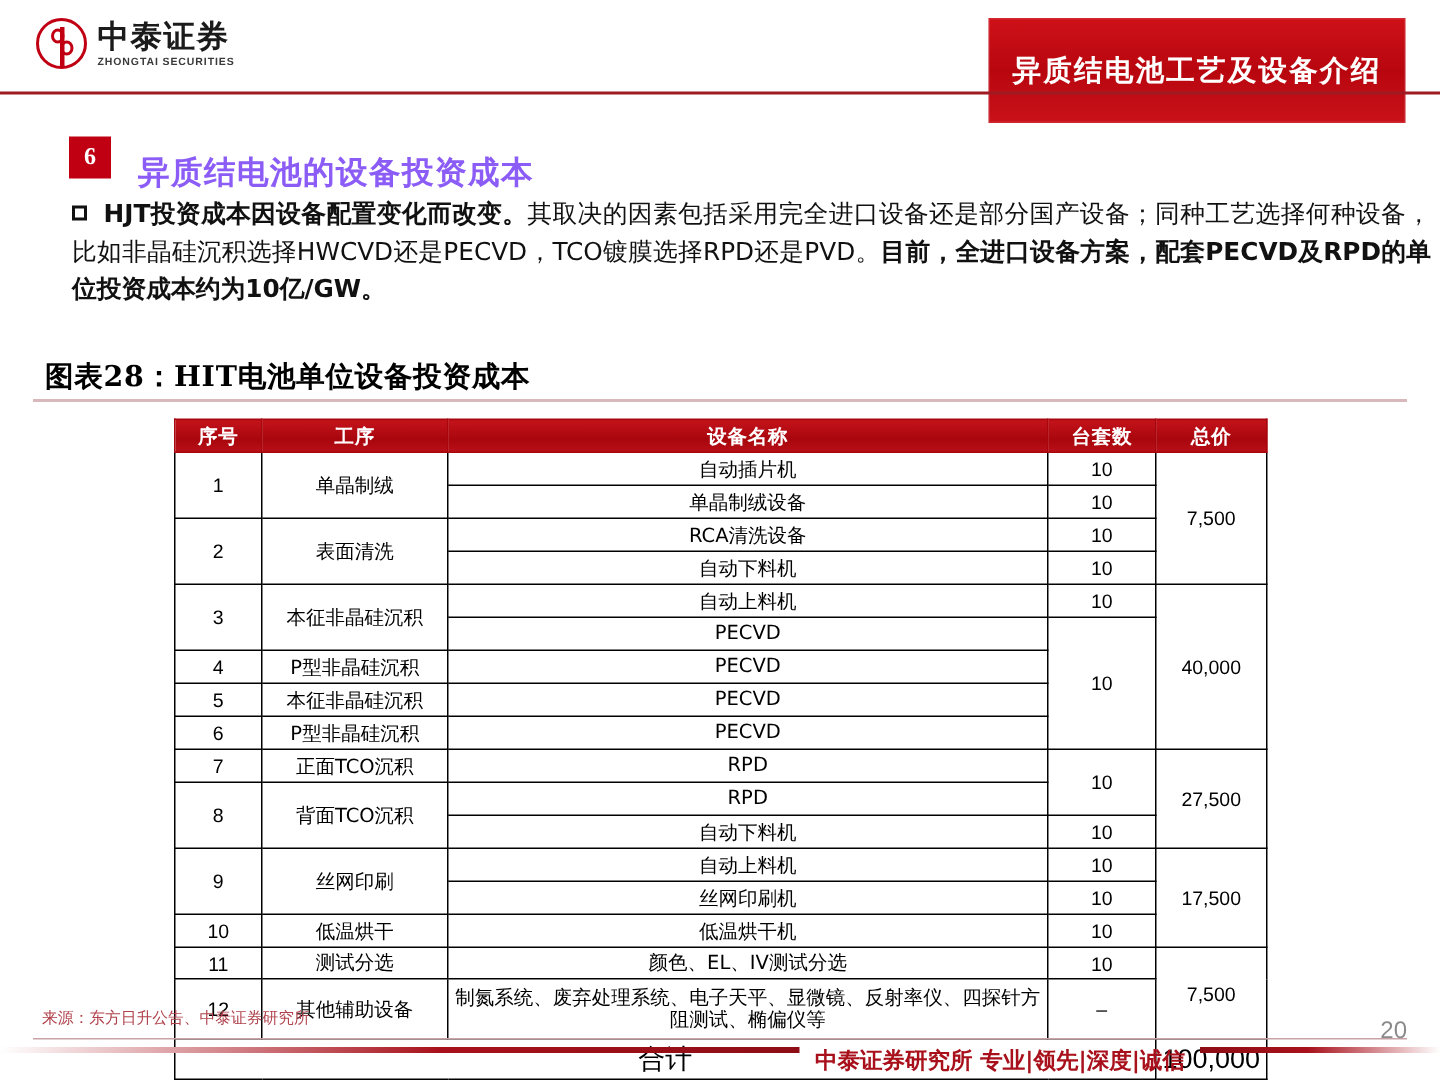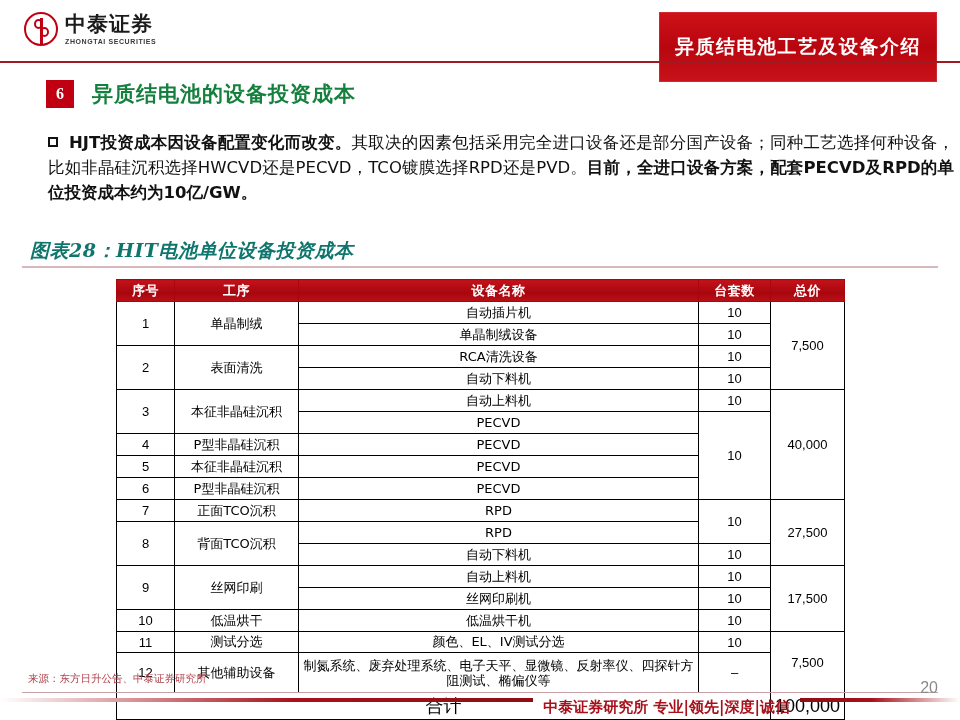--- a/index.html
+++ b/index.html
@@ -113,25 +113,26 @@
     background: #c00012;
     color: #ffffff;
     font-size: 16px;
     font-weight: bold;
     display: flex;
     align-items: center;
     justify-content: center;
     font-family: "Liberation Serif", serif;
   }
   .section-title {
-    color: #15803d;
+    color: #8b5cf6;
     font-size: 21px;
     font-weight: bold;
     letter-spacing: 1px;
     font-family: Liberation Sans, sans-serif;
+    margin-top: 21px;
   }
 
   
   .para {
     position: absolute;
     left: 28px; top: 130px;
     width: 906px;
     font-size: 16.5px;
     line-height: 25px;
     color: #111111;
@@ -148,22 +149,21 @@
     vertical-align: 1px;
   }
   .b { font-weight: bold; }
 
   
   .chart-title {
     position: absolute;
     left: 30px; top: 238px;
     font-size: 19px;
     font-weight: bold;
-    font-style: italic;
-    color: #0f766e;
+    color: #000000;
     letter-spacing: 0.5px;
     font-family: "DejaVu Serif", serif;
     text-align: center;
   }
   .chart-rule {
     position: absolute;
     left: 22px; top: 266px;
     width: 916px; height: 2px;
     background: #d9b8bc;
   }

